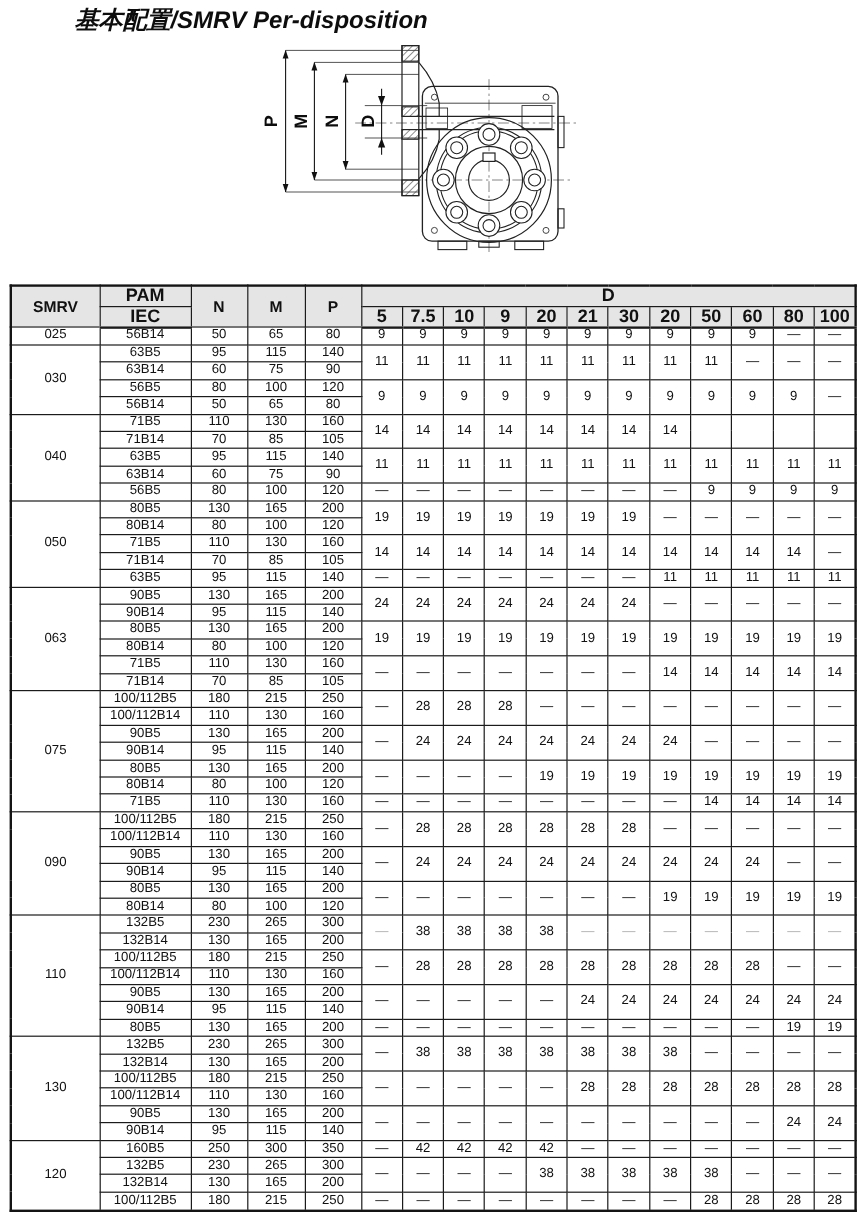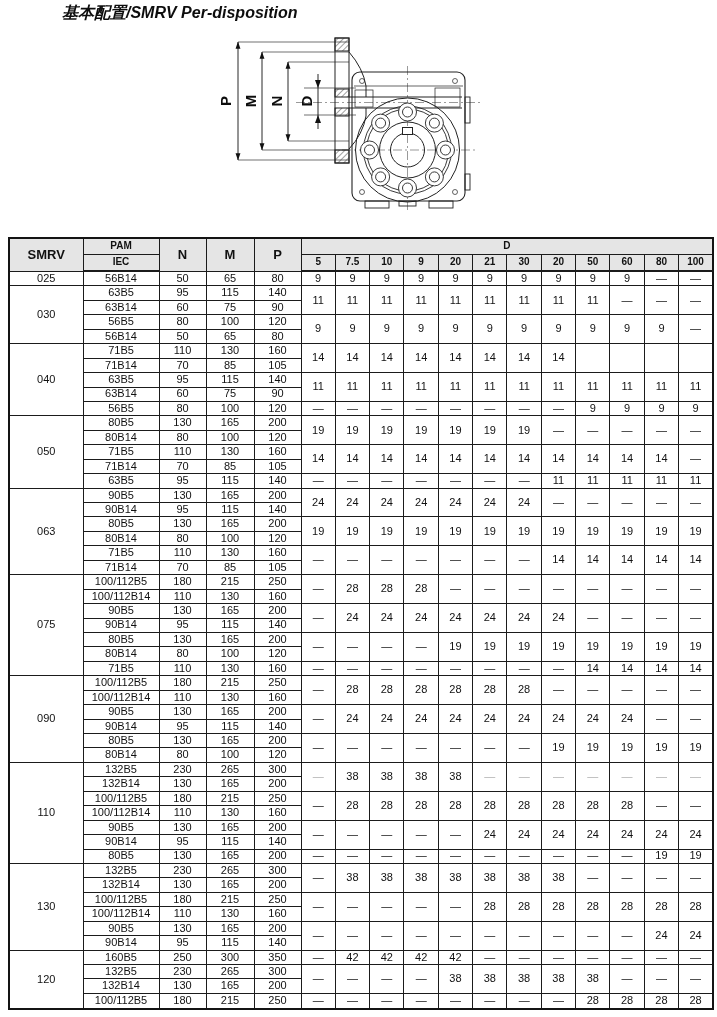--- a/index.html
+++ b/index.html
@@ -5,41 +5,41 @@
   html,body { margin:0; padding:0; }
   body {
     width:717px; height:1017px;
     background:#ffffff;
     font-family:"Liberation Sans", sans-serif;
     position:relative;
     color:#111;
   }
   .title {
     position:absolute; left:62px; top:3px;
-    font-size:16px; font-weight:bold; font-style:italic;
+    font-size:20px; font-weight:bold; font-style:italic;
     color:#0d0d0d; white-space:nowrap;
   }
   svg.diagram { position:absolute; left:178px; top:28px; }
 
   table.spec {
     position:absolute; left:8px; top:237px;
     width:704px; height:773px;
     border-collapse:collapse; table-layout:fixed;
     border:2px solid #141414;
   }
   table.spec th, table.spec td {
     border:1px solid #1b1b1b;
     text-align:center; vertical-align:middle;
     padding:0; line-height:1.05;
     overflow:hidden; white-space:nowrap;
   }
   table.spec thead th { background:#e5e5e5; font-weight:bold; height:15px; }
   table.spec thead tr:last-child th { border-bottom-width:2px; }
   .h-big  { font-size:13px; }
-  .h-small{ font-size:10px;margin-top:20px; }
+  .h-small{ font-size:15px;margin-top:20px; }
   table.spec tbody td { font-size:11px; background:#fff; height:13px; }
   td.dash { font-size:11px; }
   td.dash.light { color:#b0b0b0; }
 </style>
 </head>
 <body>
 
 <div class="title">基本配置/SMRV Per-disposition</div>
 
 <svg class="diagram" width="310" height="185" viewBox="0 0 310 185">

